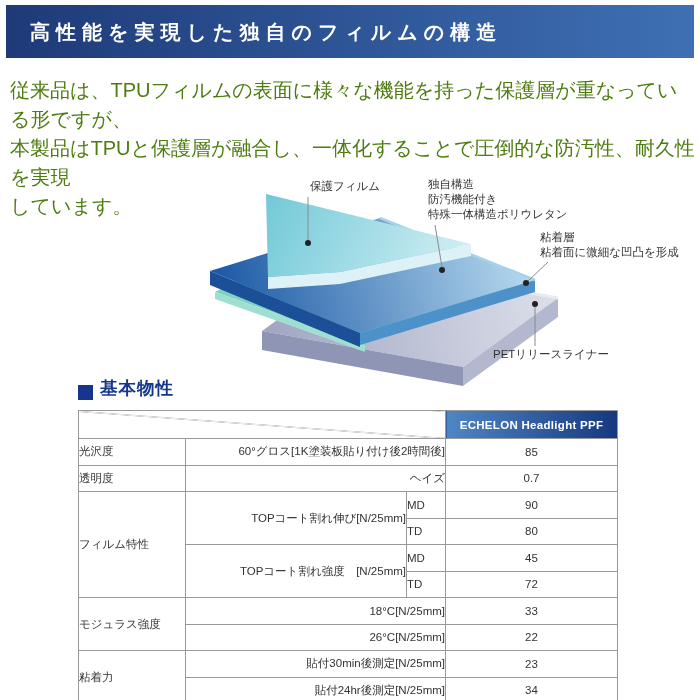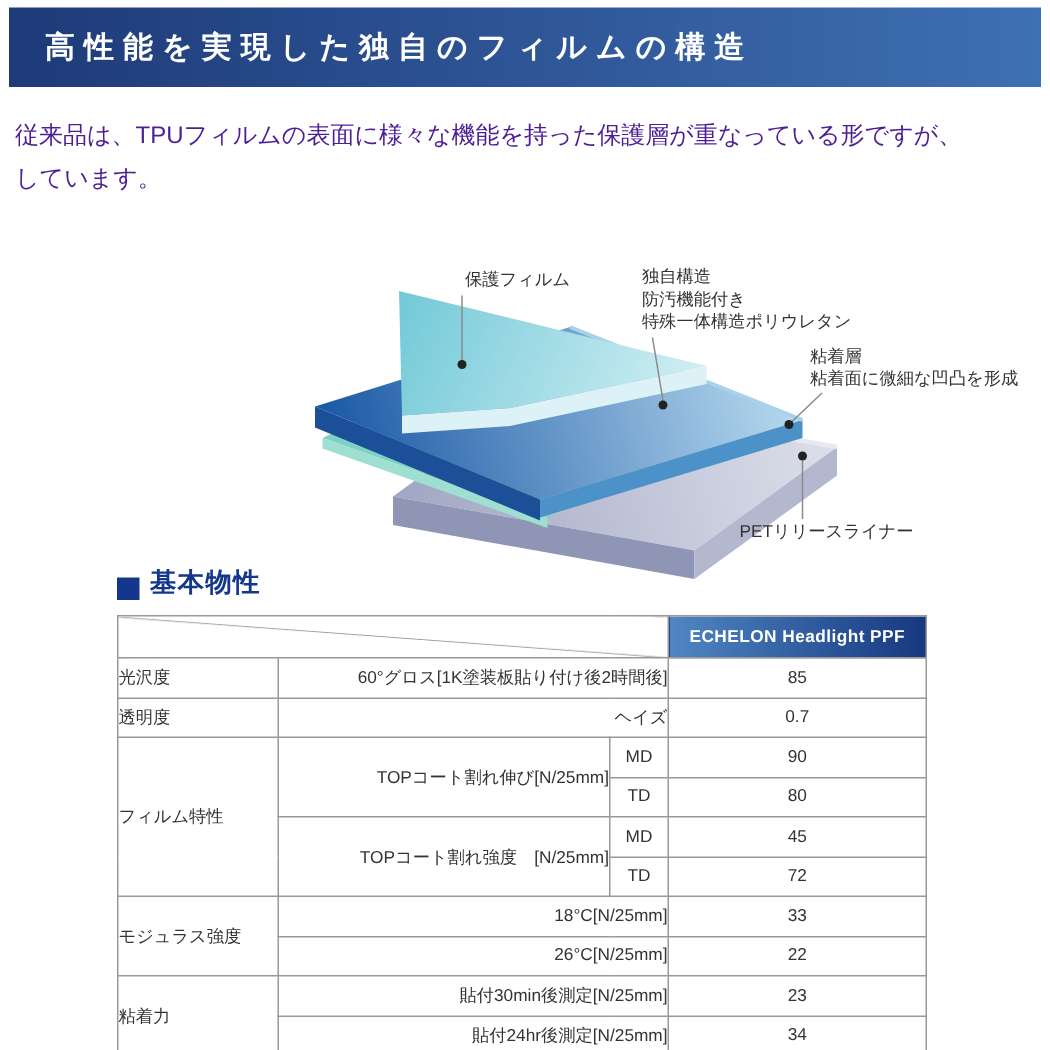--- a/index.html
+++ b/index.html
@@ -13,21 +13,21 @@
     background:linear-gradient(to right,#1e3a78,#3e70b4);
   }
   .banner-title{
     position:absolute;left:24px;top:0;height:53px;line-height:54px;
     color:#ffffff;font-family:Liberation Serif, serif;
     font-size:20px;font-weight:600;letter-spacing:6px;white-space:nowrap;
   }
   
   .intro{
     position:absolute;left:10px;top:76px;width:685px;
-    font-size:16px;line-height:29px;color:#4c1d95;
+    font-size:20px;line-height:29px;color:#4d7c0f;
   }
   .intro span{display:block;}
   
   .diagram-svg{position:absolute;left:0;top:0;}
   .dg-label{font-family:"Liberation Sans","DejaVu Sans",sans-serif;font-size:11.5px;fill:#333;}
   
   .section-head{
     position:absolute;left:78px;top:376px;display:flex;align-items:flex-end;
   }
   .section-square{width:15px;height:15px;background:#14368c;margin-right:7px;}
@@ -43,34 +43,35 @@
   td.diag{
     background-image:linear-gradient(to top right,
       transparent calc(50% - 0.6px), #999 50%, transparent calc(50% + 0.6px));
   }
   td.prod{
     background:linear-gradient(to right,#4f86c4,#16387e);
     color:#fff;font-weight:bold;text-align:center;letter-spacing:0.3px;margin-left:20px;
   }
   td.cat{text-align:left;}
   td.item{padding-left:12px;text-align:right;}
-  td.dir{text-align:center;}
+  td.dir{}
   td.val{text-align:center;}
 </style>
 </head>
 <body>
 
 <div class="page">
 
   <div class="banner">
     <div class="banner-title">高性能を実現した独自のフィルムの構造</div>
   </div>
 
   <div class="intro">
     <span>従来品は、TPUフィルムの表面に様々な機能を持った保護層が重なっている形ですが、</span>
+    <span>本製品はTPUと保護層が融合し、一体化することで圧倒的な防汚性、耐久性を実現</span>
     <span>しています。</span>
   </div>
 
   <svg class="diagram-svg" width="700" height="400" viewBox="0 0 700 400">
     <defs>
       <linearGradient id="gCyan" gradientUnits="userSpaceOnUse" x1="266" y1="194" x2="471" y2="285">
         <stop offset="0" stop-color="#72c9d8"></stop>
           <stop offset="1" stop-color="#d8f1f5"></stop>
       </linearGradient>
       <linearGradient id="gBlue" gradientUnits="userSpaceOnUse" x1="230" y1="320" x2="520" y2="240">

